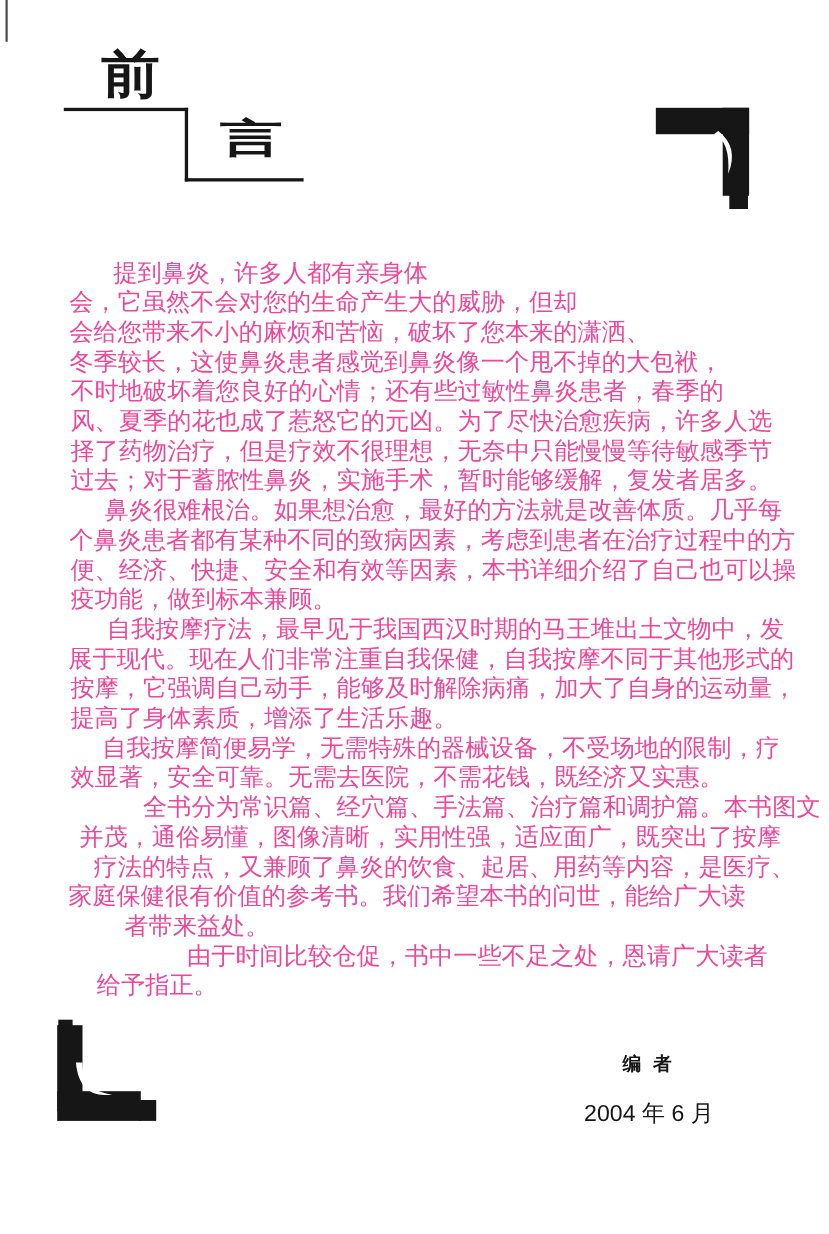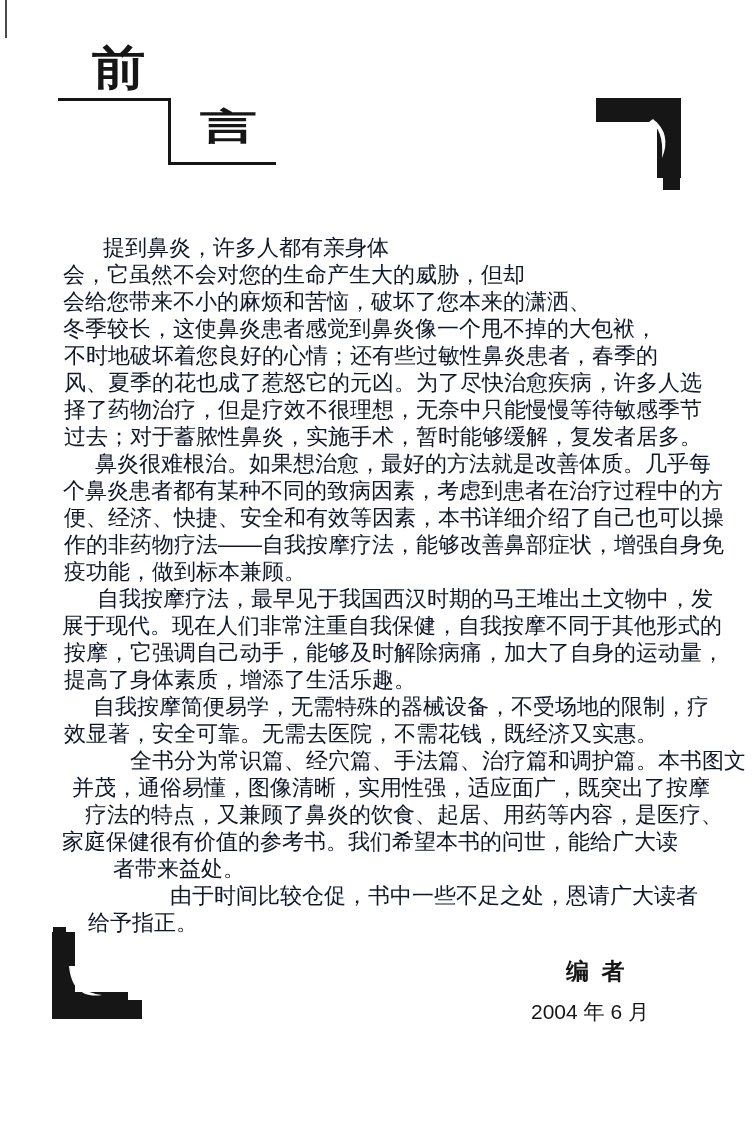--- a/index.html
+++ b/index.html
@@ -34,27 +34,27 @@
   }
   .step-line { position: absolute; background: var(--ink, #161616); }
   .step-h1 { left: 58px;  top: 98px;  width: 113px; height: 3px; }
   .step-v  { left: 168px; top: 98px;  width: 3px;  height: 67px; }
   .step-h2 { left: 168px; top: 162px; width: 108px; height: 3px; }
   
   .body-text {
     position: absolute; left: 62px; top: 234px; width: 660px;
     font-size: 22px; line-height: 27px;
     white-space: nowrap;
-    color: #0f172a;
+    color: #ec4899;
   }
   .bline { height: 27px; }
   
   .sig-author {
     position: absolute; left: 566px; top: 956px;
-    font-size: 23px; font-weight: 700; letter-spacing: 3px;
+    font-size: 17px; font-weight: 700; letter-spacing: 3px;
   }
   .sig-date {
     position: absolute; left: 531px; top: 998px;
     font-size: 21px;
   }
   
   .orn-tr { position: absolute; left: 596px; top: 94px; }
   .orn-bl { position: absolute; left: 46px;  top: 924px; }
 </style>
 </head>
@@ -82,21 +82,20 @@
       <div class="bline" style="margin-left: 1px;">会，它虽然不会对您的生命产生大的威胁，但却</div>
       <div class="bline" style="margin-left: 1px;">会给您带来不小的麻烦和苦恼，破坏了您本来的潇洒、</div>
       <div class="bline" style="margin-left: 1px;">冬季较长，这使鼻炎患者感觉到鼻炎像一个甩不掉的大包袱，</div>
       <div class="bline" style="margin-left: 2px;">不时地破坏着您良好的心情；还有些过敏性鼻炎患者，春季的</div>
       <div class="bline" style="margin-left: 2px;">风、夏季的花也成了惹怒它的元凶。为了尽快治愈疾病，许多人选</div>
       <div class="bline" style="margin-left: 2px;">择了药物治疗，但是疗效不很理想，无奈中只能慢慢等待敏感季节</div>
       <div class="bline" style="margin-left: 2px;">过去；对于蓄脓性鼻炎，实施手术，暂时能够缓解，复发者居多。</div>
       <div class="bline" style="margin-left: 33px;">鼻炎很难根治。如果想治愈，最好的方法就是改善体质。几乎每</div>
       <div class="bline" style="margin-left: 1px;">个鼻炎患者都有某种不同的致病因素，考虑到患者在治疗过程中的方</div>
       <div class="bline" style="margin-left: 2px;">便、经济、快捷、安全和有效等因素，本书详细介绍了自己也可以操</div>
-      <div class="bline" style="margin-left: 2px;">作的非药物疗法——自我按摩疗法，能够改善鼻部症状，增强自身免</div>
       <div class="bline" style="margin-left: 2px;">疫功能，做到标本兼顾。</div>
       <div class="bline" style="margin-left: 35px;">自我按摩疗法，最早见于我国西汉时期的马王堆出土文物中，发</div>
       <div class="bline" style="margin-left: 0px;">展于现代。现在人们非常注重自我保健，自我按摩不同于其他形式的</div>
       <div class="bline" style="margin-left: 2px; font-family: Liberation Serif, serif;">按摩，它强调自己动手，能够及时解除病痛，加大了自身的运动量，</div>
       <div class="bline" style="margin-left: 2px;">提高了身体素质，增添了生活乐趣。</div>
       <div class="bline" style="margin-left: 31px;">自我按摩简便易学，无需特殊的器械设备，不受场地的限制，疗</div>
       <div class="bline" style="margin-left: 2px;">效显著，安全可靠。无需去医院，不需花钱，既经济又实惠。</div>
       <div class="bline" style="margin-left: 68px;">全书分为常识篇、经穴篇、手法篇、治疗篇和调护篇。本书图文</div>
       <div class="bline" style="margin-left: 10px;">并茂，通俗易懂，图像清晰，实用性强，适应面广，既突出了按摩</div>
       <div class="bline" style="margin-left: 23px; text-align: right;">疗法的特点，又兼顾了鼻炎的饮食、起居、用药等内容，是医疗、</div>

